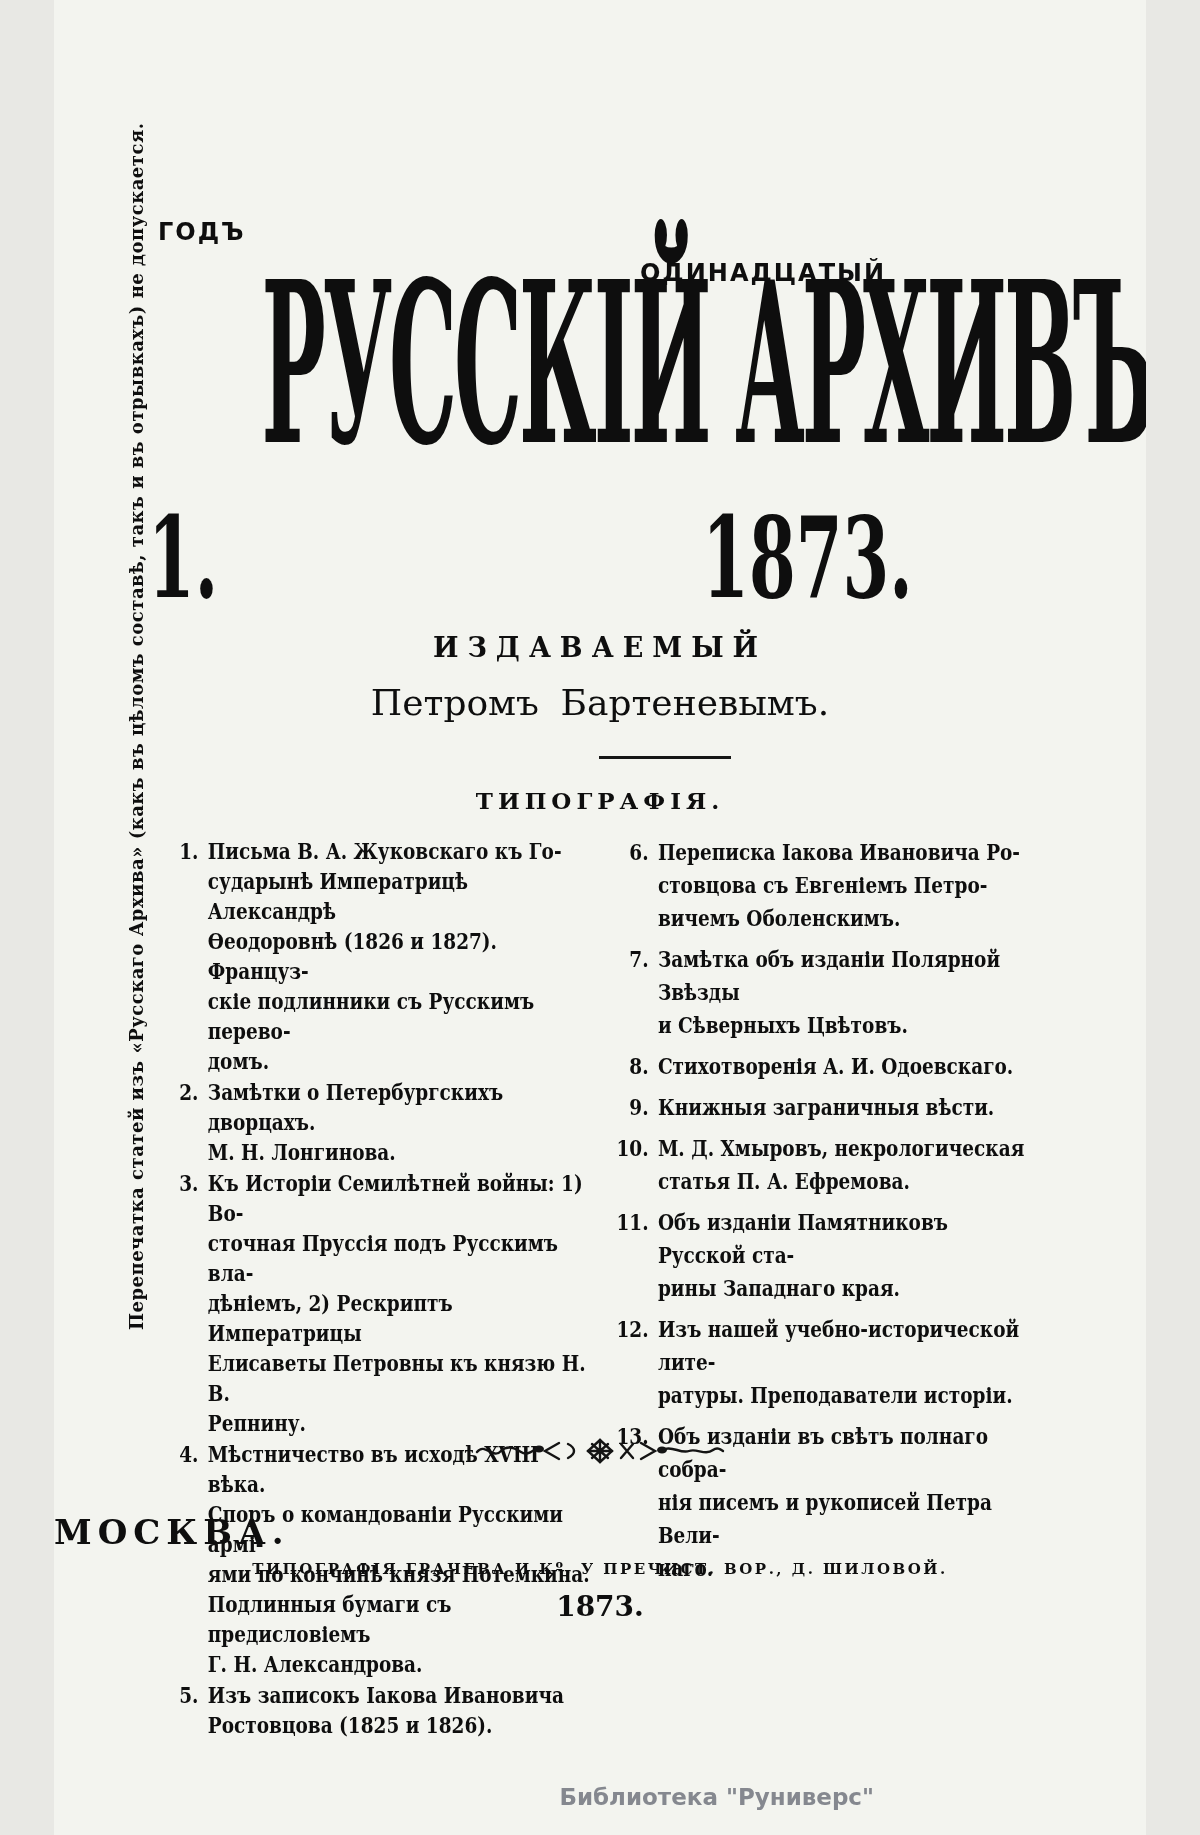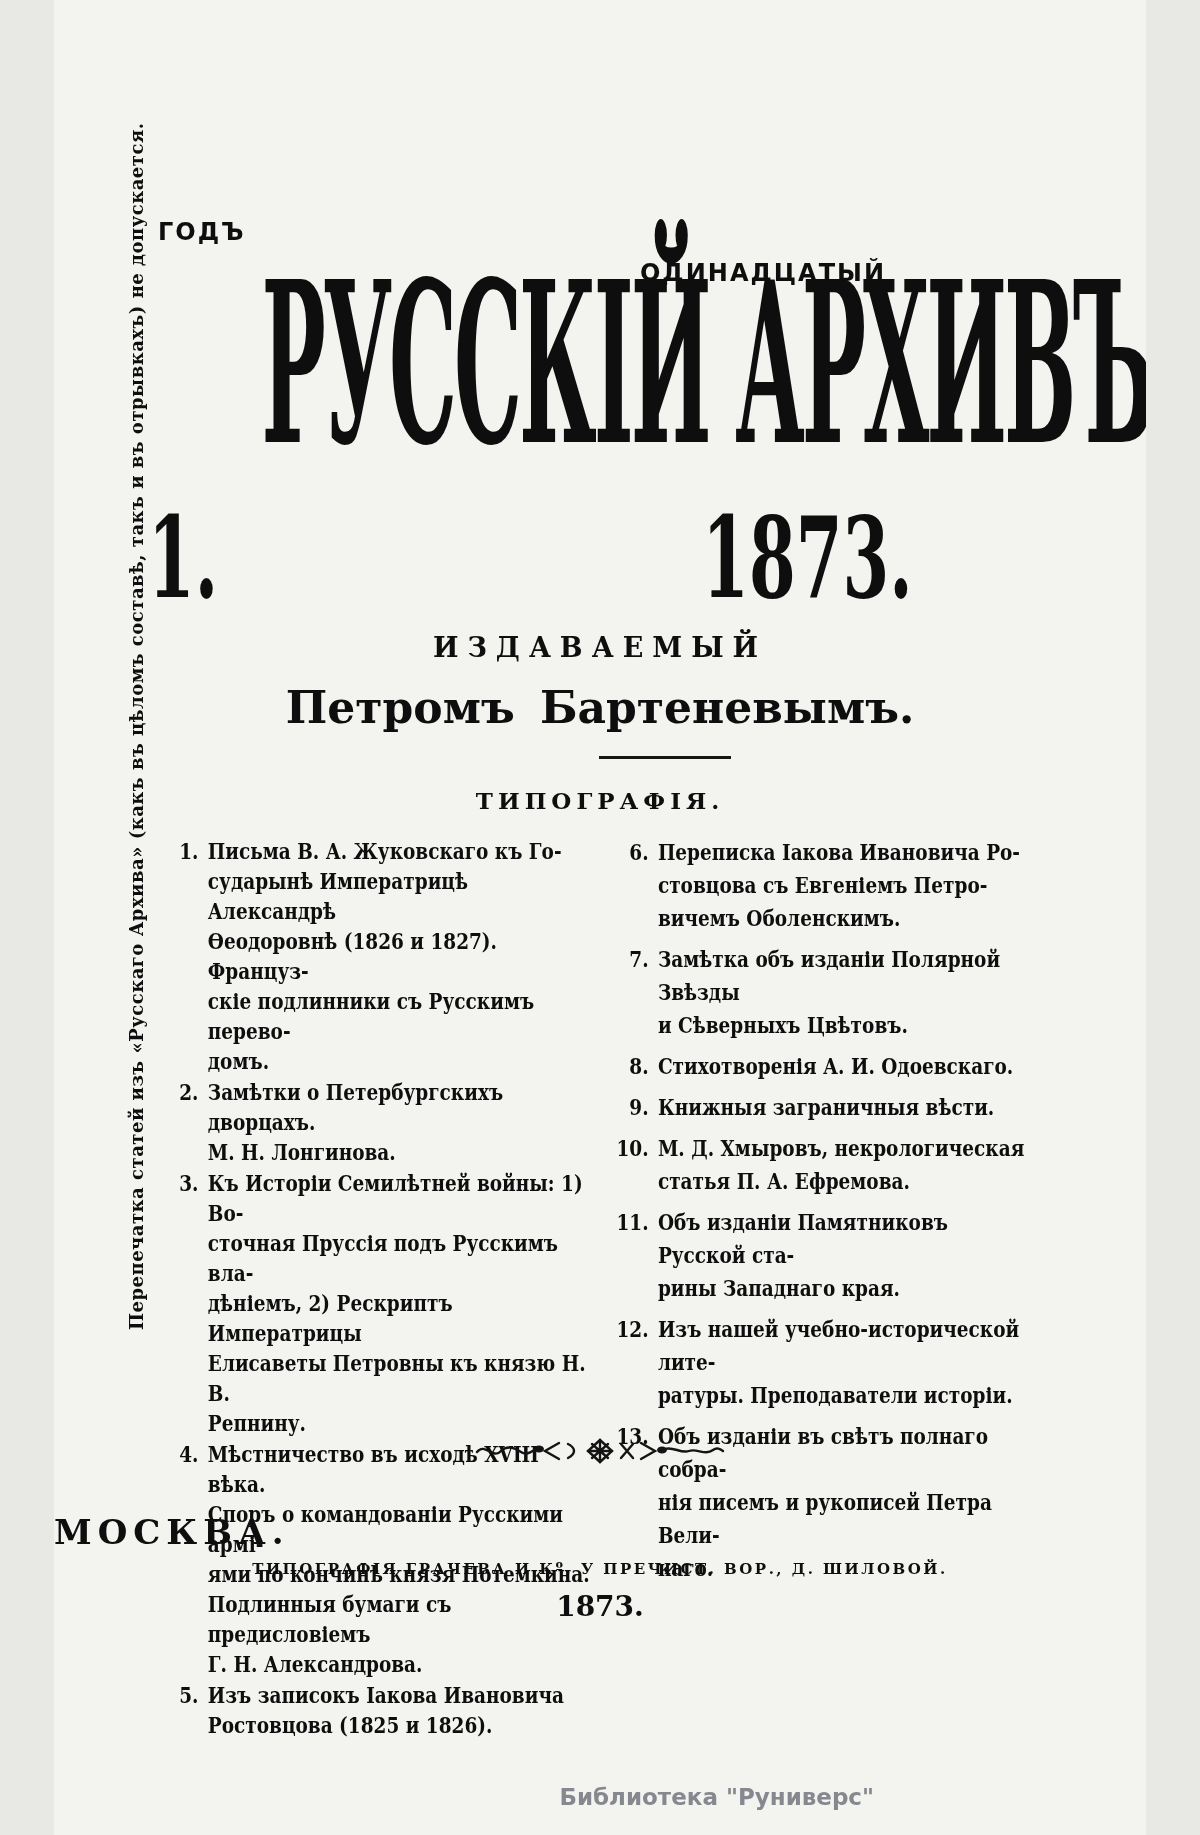--- a/index.html
+++ b/index.html
@@ -24,21 +24,21 @@
     white-space:nowrap;
   }
   .big-num.issue{ left:94px; transform:scaleX(0.6); transform-origin:0 0; }
   .big-num.year{ right:233px; transform:scaleX(0.6); transform-origin:100% 0; }
   .published{
     position:absolute; left:0; right:0; top:612px; text-align:center;
     font-weight:bold; font-size:27px; letter-spacing:9px; white-space:nowrap;margin-top:20px;
   }
   .publisher{
     position:absolute; left:0; right:0; top:682px; text-align:center;
-    font-weight:bold; font-size:44px; white-space:nowrap; word-spacing:10px;
+    font-weight:normal; font-size:36px; white-space:nowrap; word-spacing:10px;
   }
   .rule{
     position:absolute; left:545px; top:756px; width:132px; height:3px; background:#151515;
   }
   .toc-title{
     position:absolute; left:0; right:0; top:787px; text-align:center;
     font-weight:bold; font-size:23px; letter-spacing:5px; white-space:nowrap;
   }
   .toc-col{
     position:absolute; top:836px; font-weight:bold; font-size:22px;

